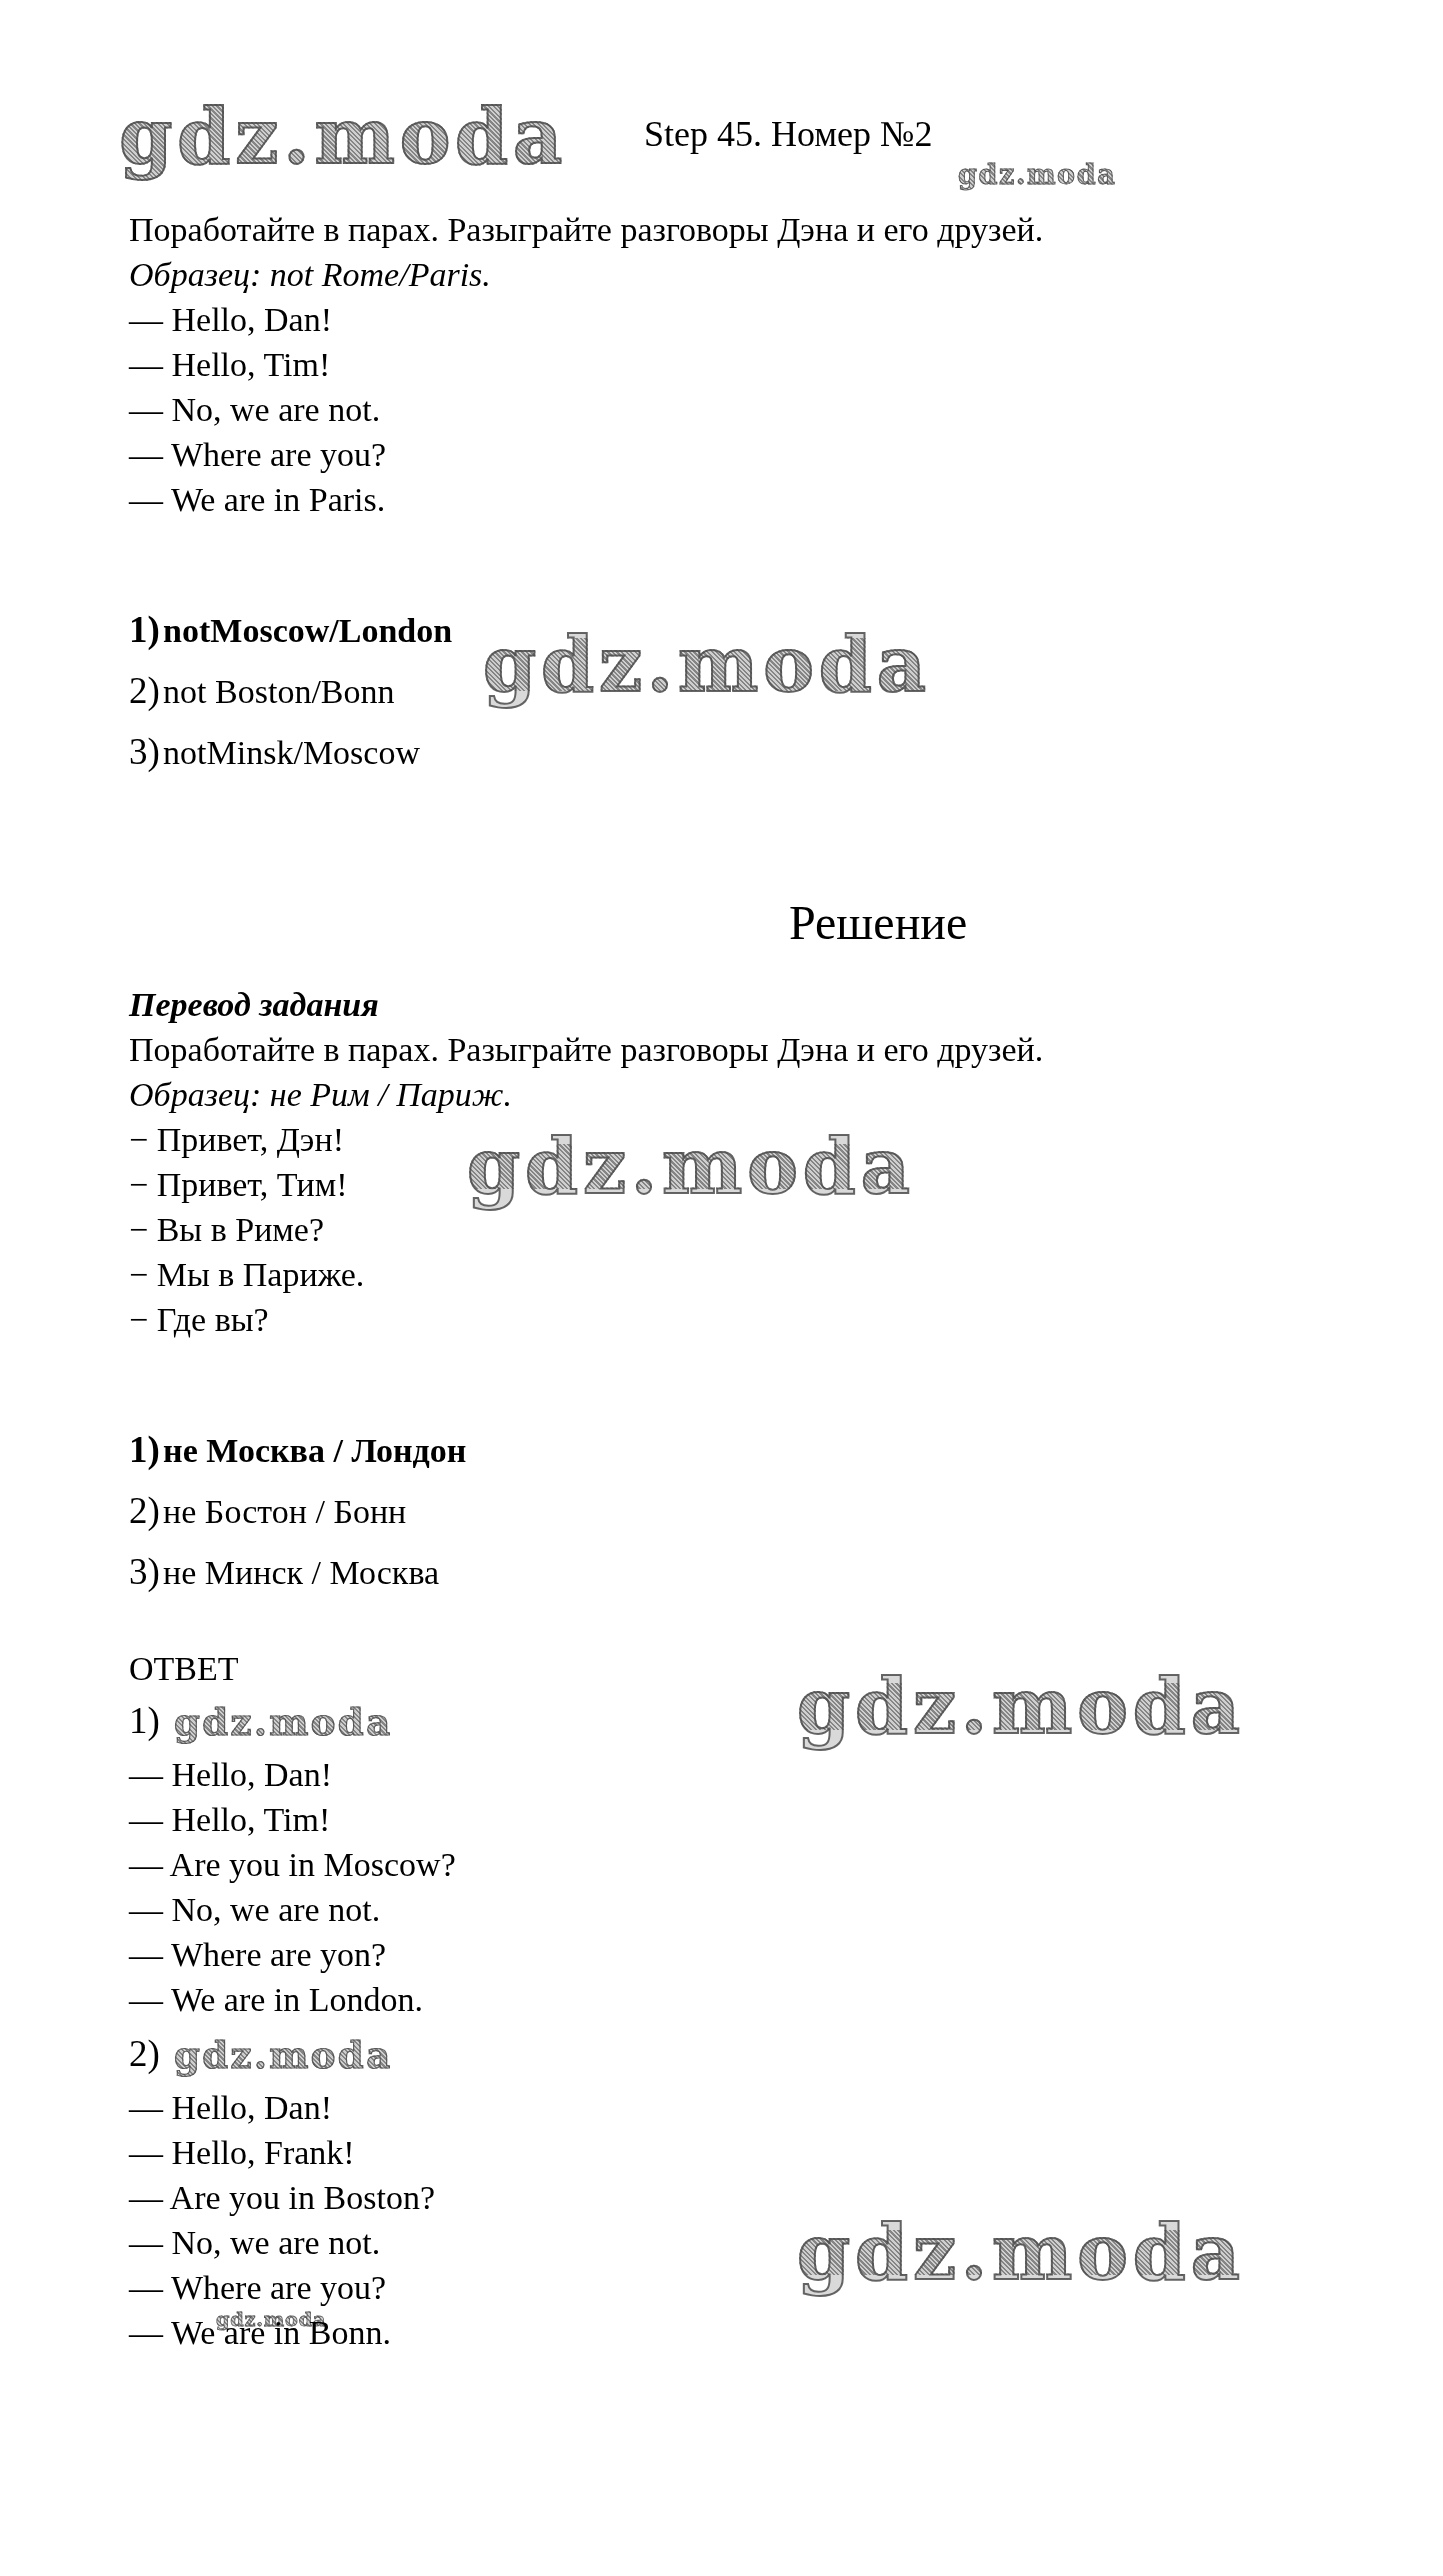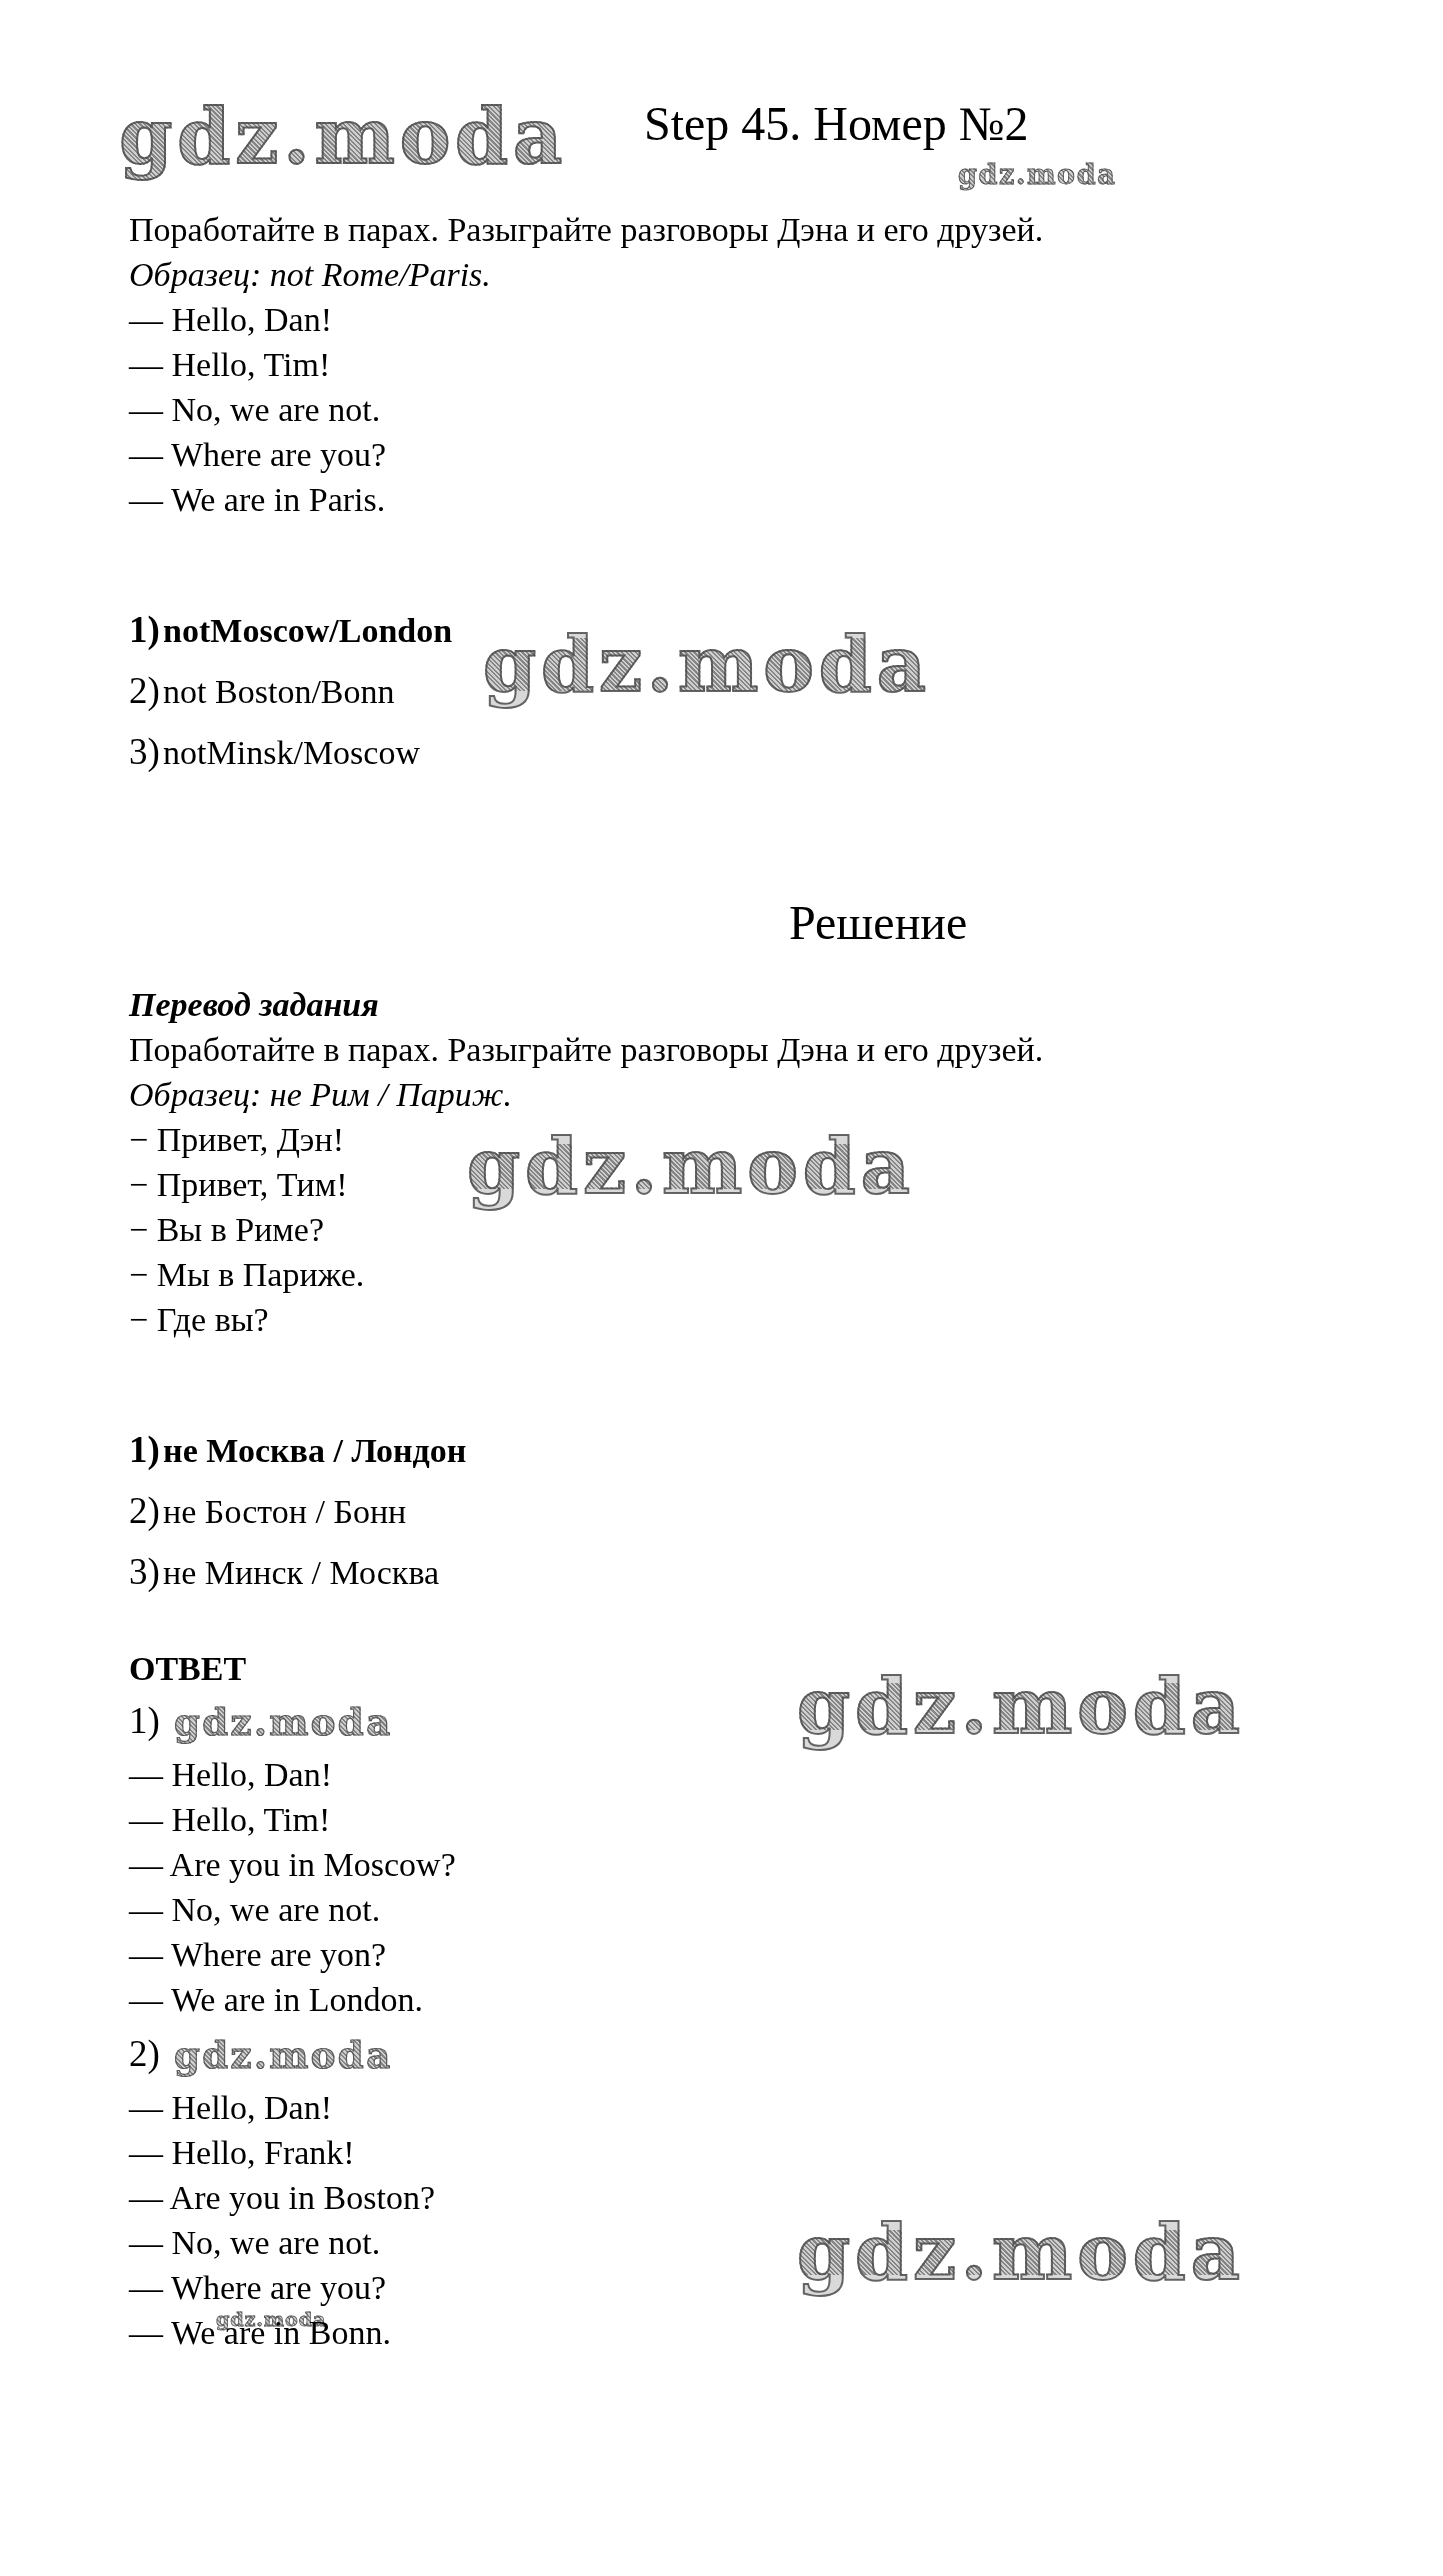--- a/index.html
+++ b/index.html
@@ -11,22 +11,22 @@
   }
   .page {
     position: relative;
     width: 1443px; height: 2576px;
     padding: 90px 129px 0 129px;
     background: #fff;
     overflow: hidden;
   }
   .header { position: relative; height: 117px; }
   .page-title {
-    position: absolute; left: 515px; top: 6px;
-    font-size: 48px; line-height: 56px; white-space: nowrap;
+    position: absolute; left: 515px; top: 16px;
+    font-size: 36px; line-height: 56px; white-space: nowrap;
   }
   
   .wm {
     font-family: "DejaVu Serif", serif;
     font-weight: 700;
     letter-spacing: 3.2px;
     white-space: nowrap;
     color: rgba(130,130,130,0.30);
     -webkit-text-stroke: 1.6px rgba(75,75,75,0.85);
     background: repeating-linear-gradient(45deg,
@@ -37,21 +37,21 @@
     pointer-events: none;
   }
   .wm-xl { font-size: 76px; letter-spacing: 4.8px; -webkit-text-stroke-width: 2px; }
   .wm-md { font-size: 37px; letter-spacing: 2.4px; -webkit-text-stroke-width: 1.2px; }
   .wm-sm { font-size: 27px; letter-spacing: 1.6px; -webkit-text-stroke-width: 1px; }
   .wm-xs { font-size: 19.3px; letter-spacing: 0.8px; -webkit-text-stroke-width: 0.8px; }
   .wm-abs { position: absolute; }
 
   .line { position: relative; font-size: 34px; line-height: 45px; white-space: nowrap; }
   .italic { font-style: italic; }
-  .bold { font-weight: 700; }
+  .bold { font-weight: 400; }
 
   .item-line { position: relative; line-height: 53px; white-space: nowrap; }
   .item-num { font-size: 37px; }
   .item-text { font-size: 34px; }
 
   .solution-heading {
     margin-top: 109px; margin-left: 660px;
     font-size: 48px; line-height: 56px; white-space: nowrap;
   }
   .translation-label { margin-top: 31px; font-size: 34px; line-height: 45px; font-weight: 700; font-style: italic; }

